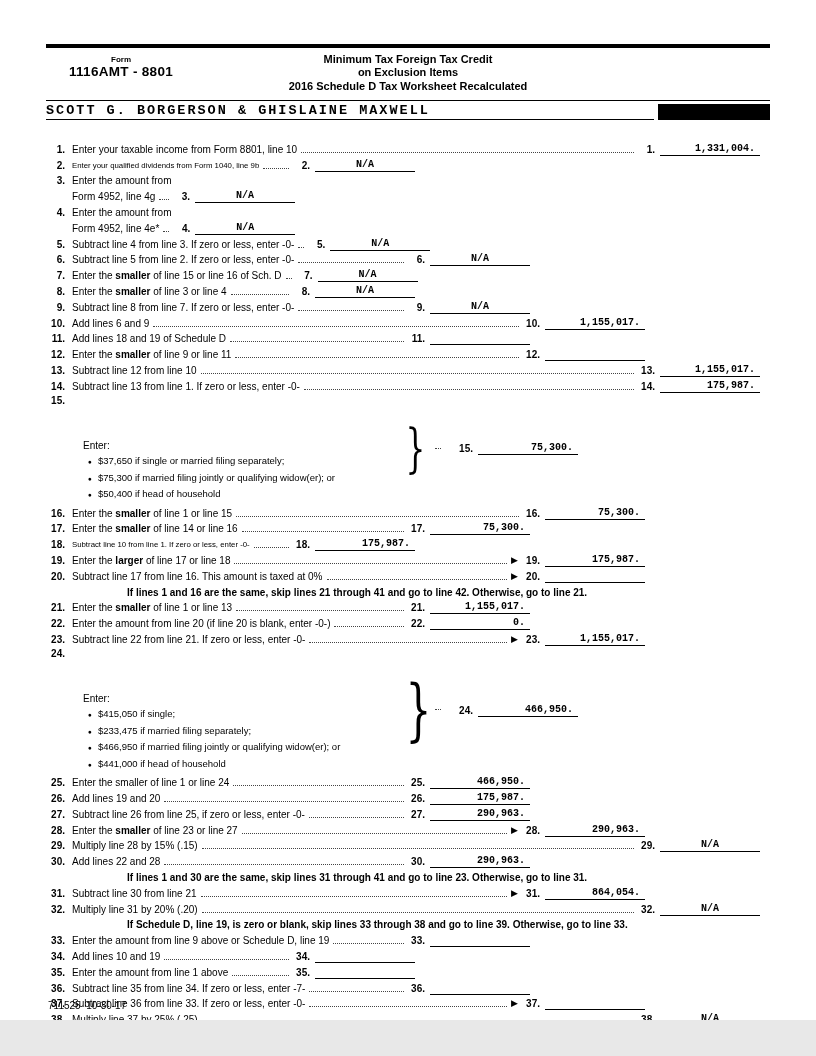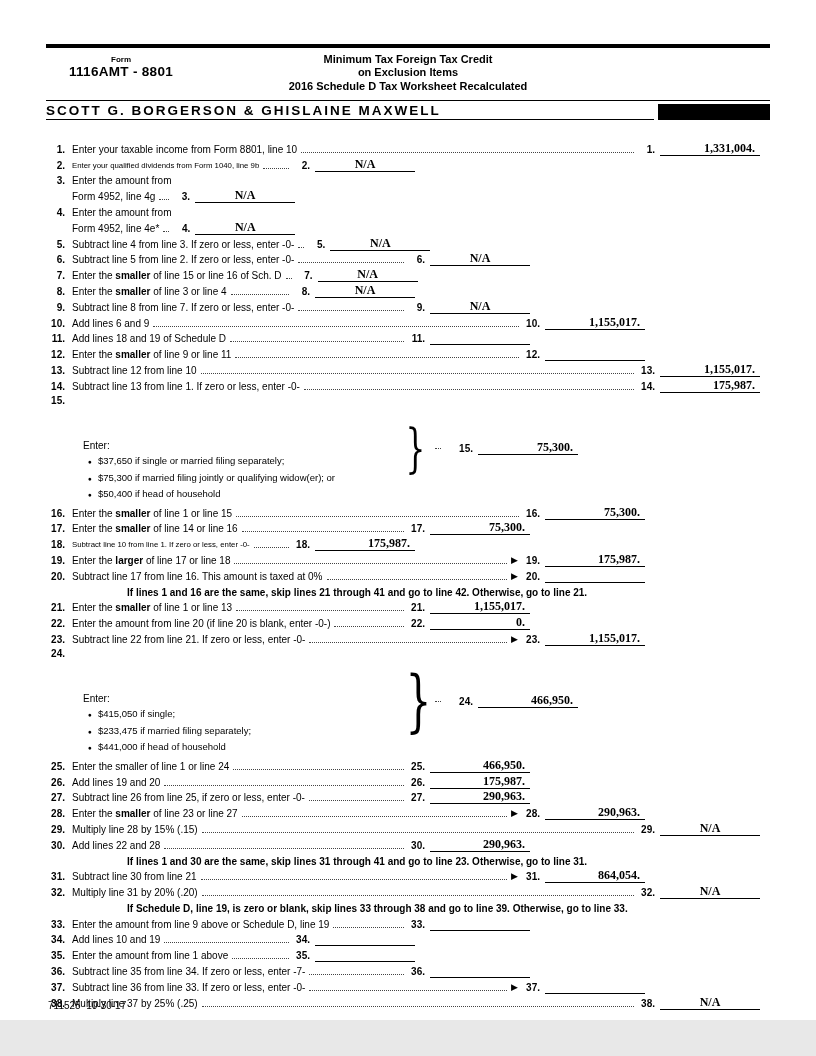--- a/index.html
+++ b/index.html
@@ -10,34 +10,34 @@
   .topbar { height:3.5px; background:#000; }
   .header { display:flex; padding-top:3px; }
   .form-id { width:150px; text-align:center; padding-top:4px; }
   .form-label { font-size:8px; font-weight:bold; }
   .form-number { font-size:13.5px; font-weight:bold; letter-spacing:.3px; }
   .title { flex:1; text-align:center; font-weight:bold; font-size:11px; line-height:13.5px; padding-top:2px; }
   .hspacer { width:150px; }
   .header-rule { border-top:1.8px solid #000; margin-top:7px; }
   .name-label { font-size:8px; margin-top:3px; }
   .name-row { display:flex; align-items:flex-end; height:19px; }
-  .name-value { flex:1; border-bottom:1.5px solid #000; font-family:Liberation Sans, sans-serif;
+  .name-value { flex:1; border-bottom:1.5px solid #000; font-family:Liberation Mono, monospace;
                 font-weight:bold; font-size:13.5px; letter-spacing:2px; line-height:17px; white-space:nowrap; }
   .redaction { width:112px; height:16px; background:#000; margin-left:4px; flex:none; }
   #rows { margin-top:20px; }
   .row { display:flex; align-items:flex-end; height:15.8px; font-size:10px; }
   .num { width:26px; flex:none; text-align:right; font-weight:bold; padding-right:7px; line-height:13px; }
   .label { white-space:nowrap; line-height:13px; }
   .label.small { font-size:7.8px; line-height:12px; }
   .leader { flex:1; min-width:6px; border-bottom:1.3px dotted #444; margin:0 4px 3px 4px; align-self:flex-end; }
   .entry { flex:none; display:flex; align-items:flex-end; }
   .arrow { font-size:9px; line-height:13px; margin-right:5px; }
   .enum { font-weight:bold; min-width:22px; text-align:right; padding-right:5px; line-height:13px; }
-  .value { width:100px; border-bottom:1.2px solid #000; font-family:Liberation Serif, serif;
-           font-weight:bold; font-size:12px; line-height:13px; text-align:right; padding-right:5px; }
+  .value { width:100px; border-bottom:1.2px solid #000; font-family:Liberation Mono, monospace;
+           font-weight:bold; font-size:10px; line-height:13px; text-align:right; padding-right:5px; }
   .value.center { text-align:center; padding-right:0; }
   .value:empty::before { content:"\00a0"; }
   .row.instr { font-weight:bold; padding-left:33px; }
   .itext { white-space:nowrap; line-height:13px;margin-left:48px; }
   .row.choices { height:auto; align-items:center; padding:1px 0;gap:11px; }
   .row.choices .num { align-self:flex-start; }
   .cbody { width:308px; flex:none; }
   .clabel { line-height:15.5px; font-size:10px;margin-top:44px; }
   .bullet { display:flex; align-items:baseline; padding-left:5px; line-height:15.5px; font-size:9.5px; white-space:nowrap; }
   .bdot { font-size:6.5px; margin-right:6px; flex:none; }
@@ -319,20 +319,24 @@
           <div class="bullet">
             <span class="bdot">●</span>
             <span>$415,050 if single;</span>
           </div>
           <div class="bullet">
             <span class="bdot">●</span>
             <span>$233,475 if married filing separately;</span>
           </div>
           <div class="bullet">
             <span class="bdot">●</span>
+            <span>$466,950 if married filing jointly or qualifying widow(er); or</span>
+          </div>
+          <div class="bullet">
+            <span class="bdot">●</span>
             <span>$441,000 if head of household</span>
           </div>
         </div>
         <div class="brace brace4">}</div>
         <div class="leader"></div>
         <div class="entry" style="margin-right: 240px;">
           <span class="enum">24.</span>
           <span class="value">466,950.</span>
         </div>
       </div>

